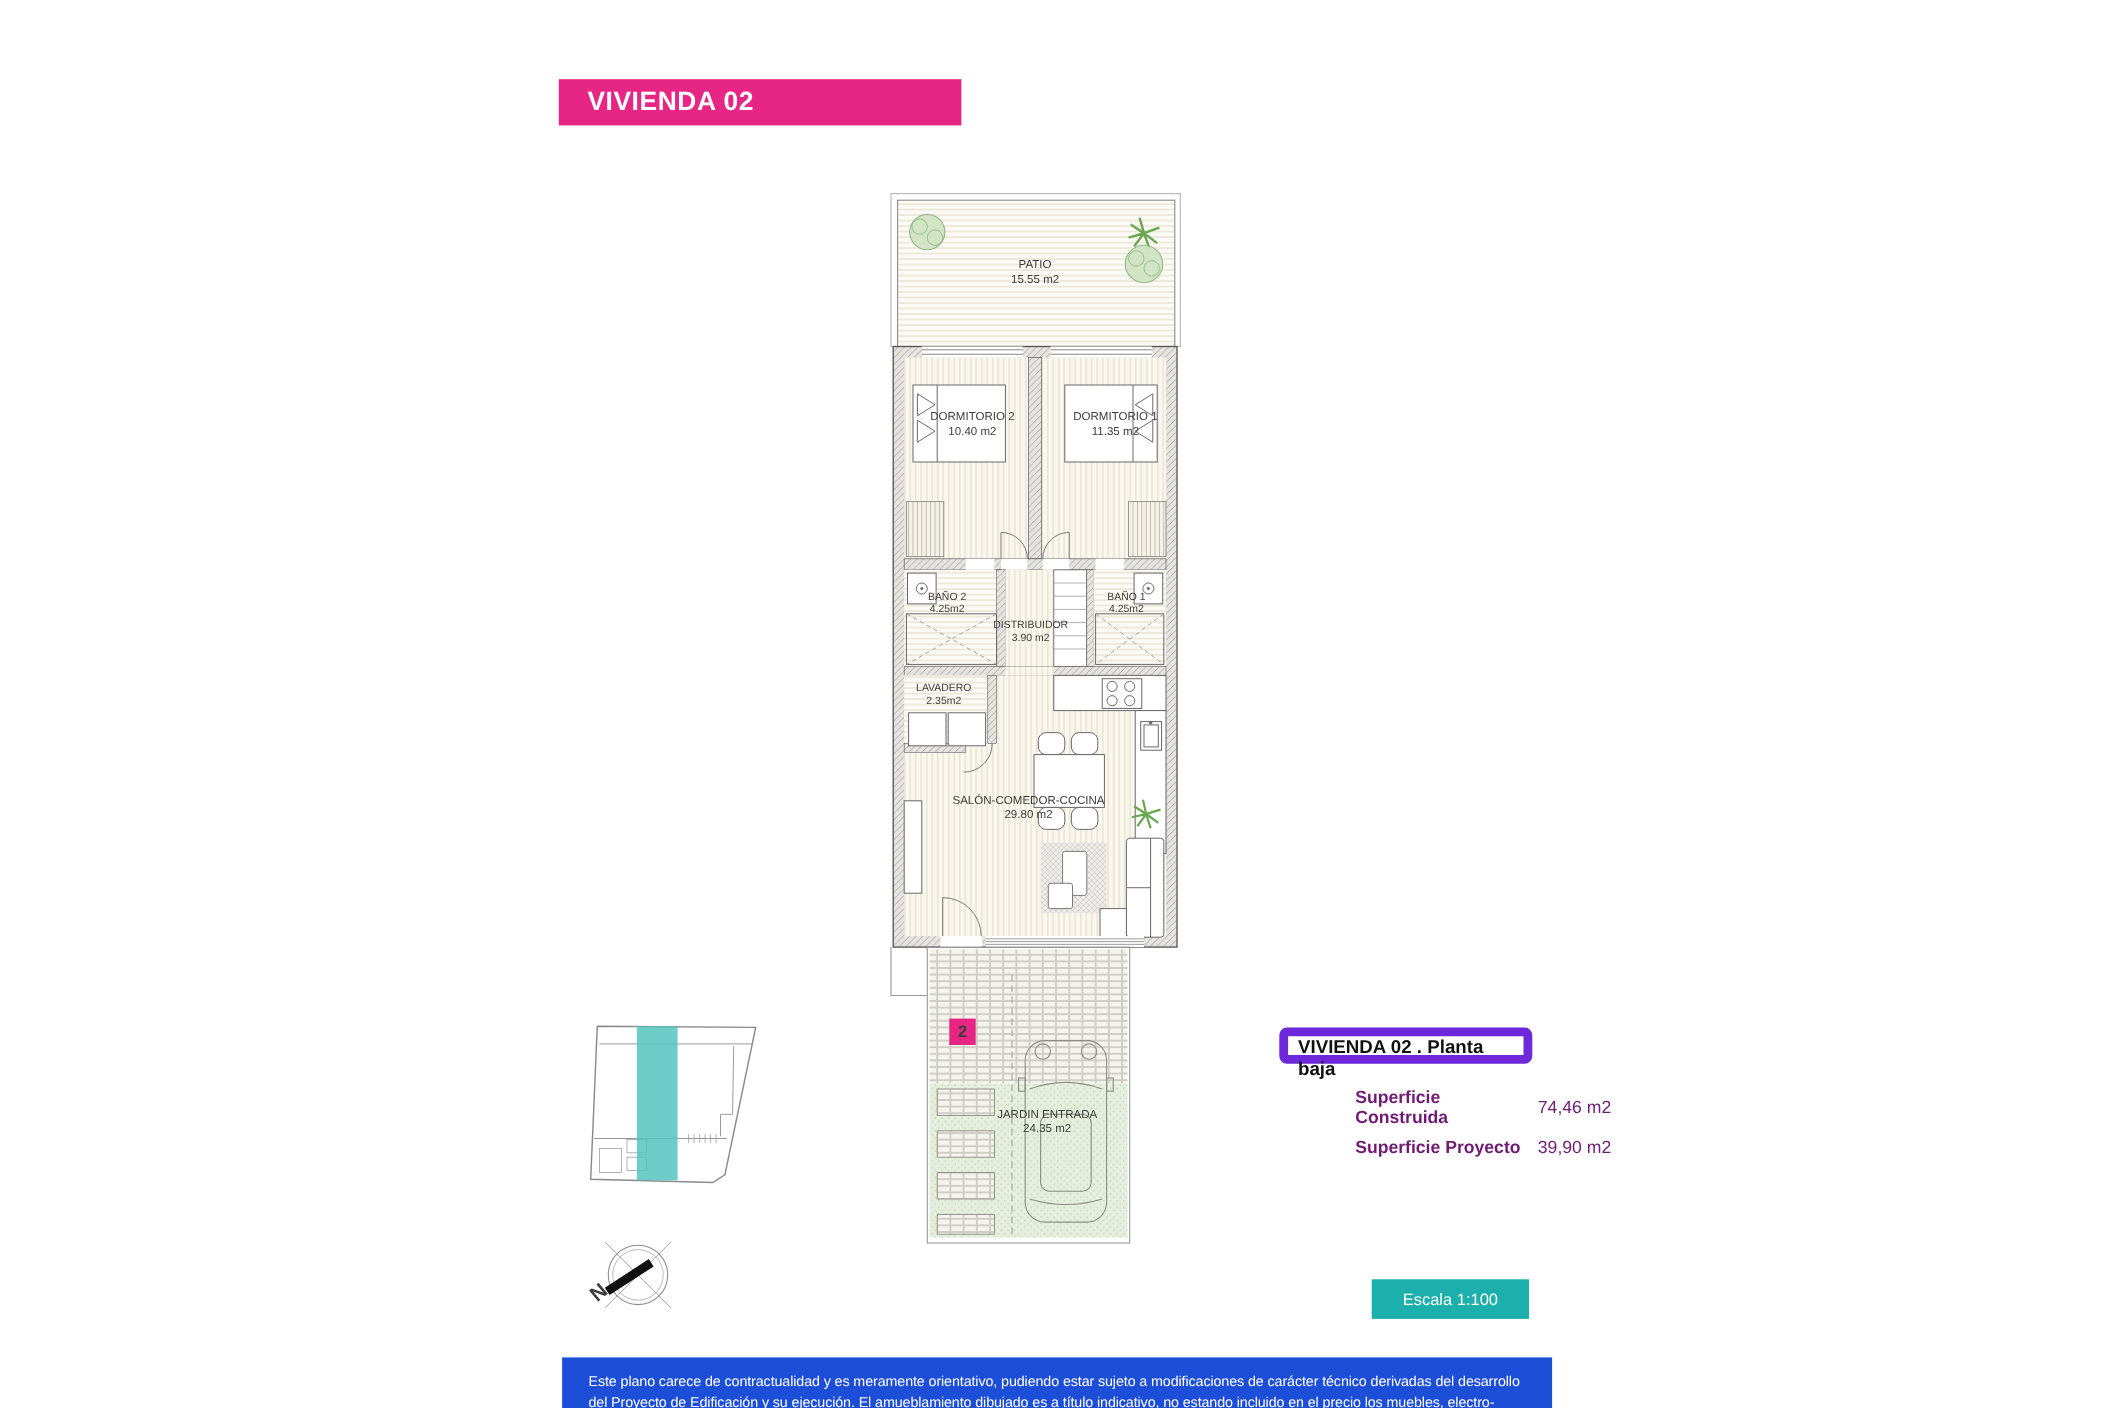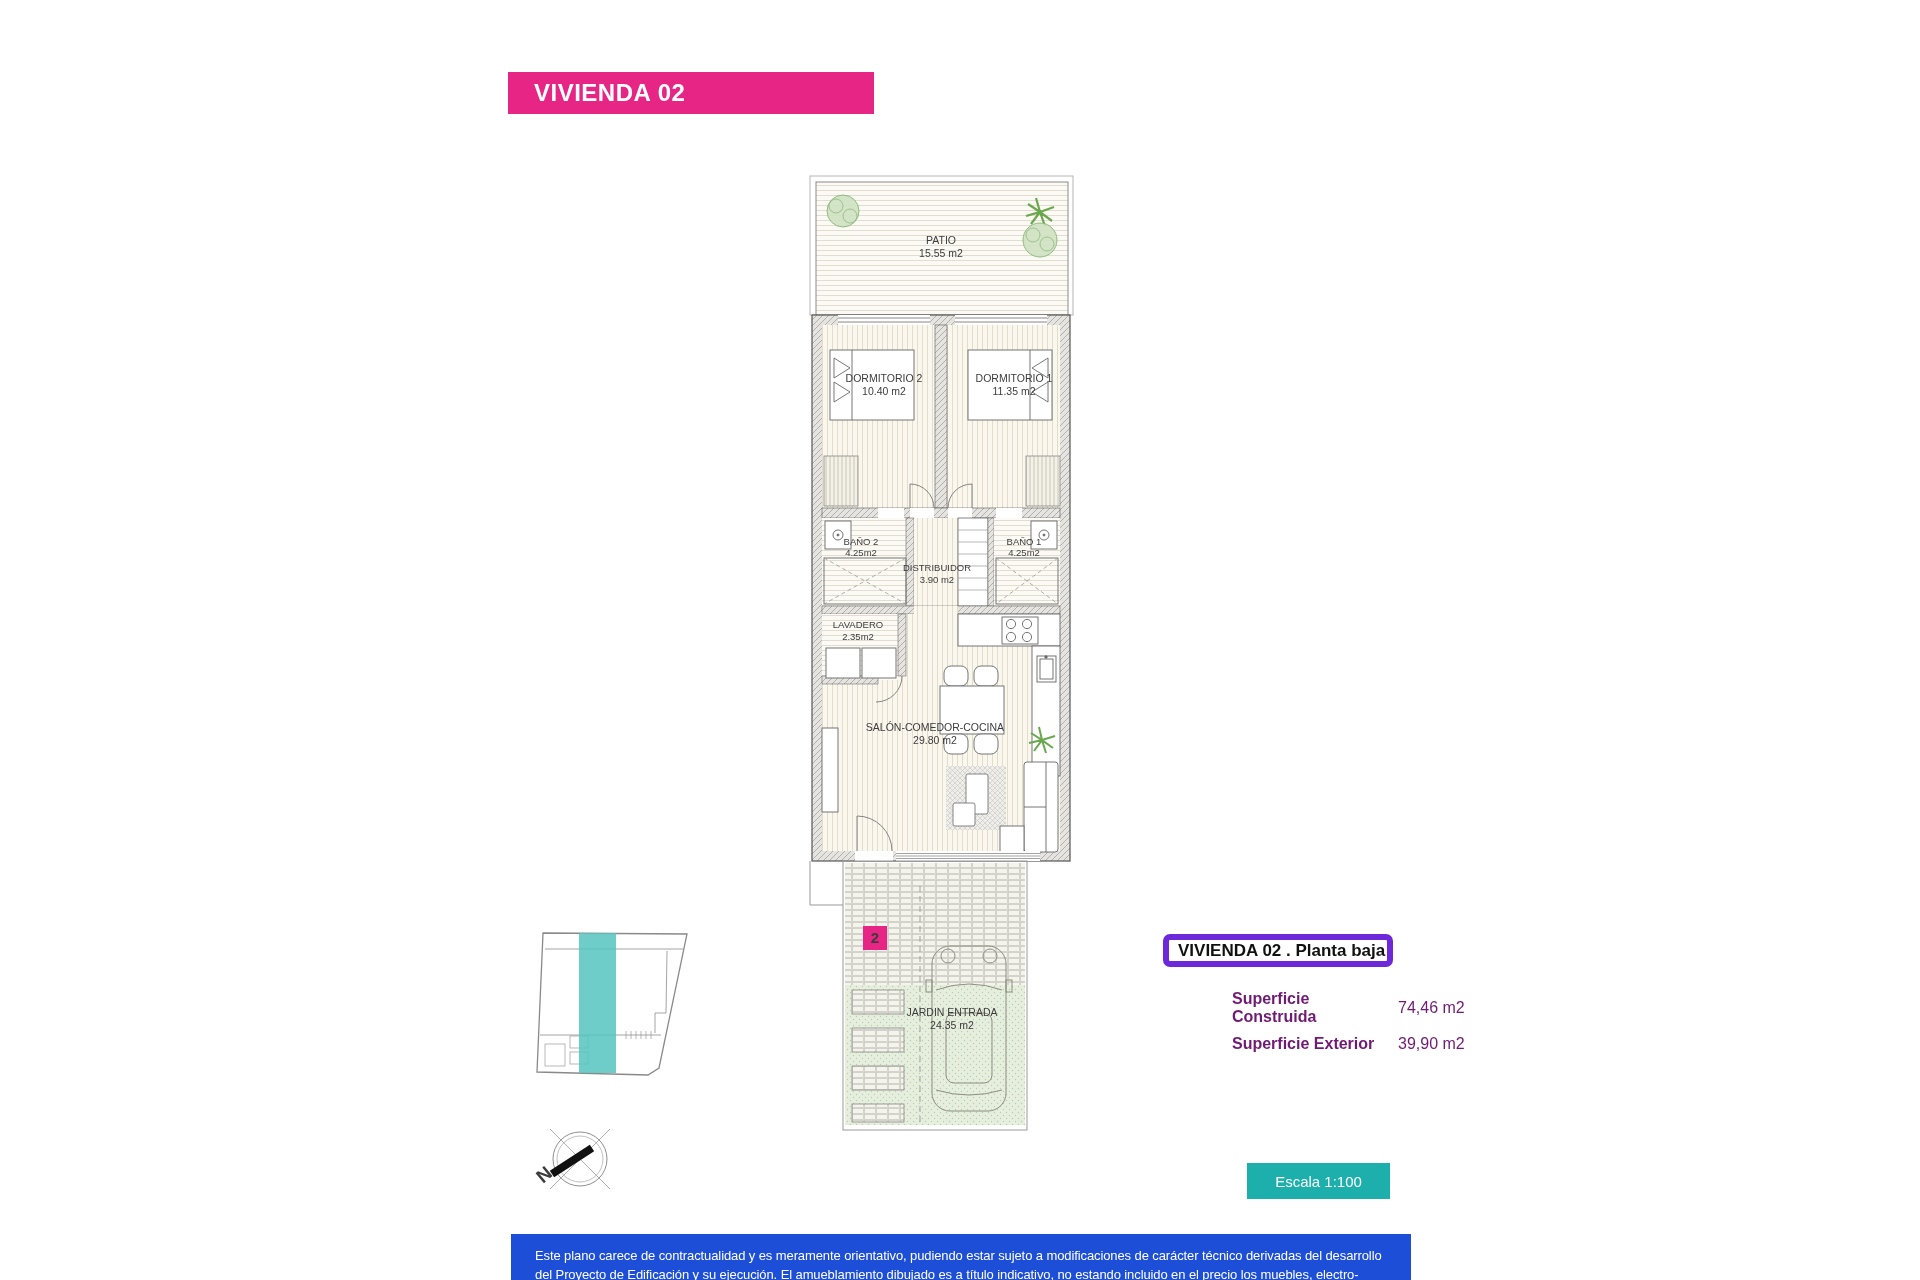--- a/index.html
+++ b/index.html
@@ -4,21 +4,21 @@
 <style>
   html,body{margin:0;padding:0;background:#ffffff;}
   .page{position:relative;width:1920px;height:1280px;background:#fff;overflow:hidden;
         font-family:"Liberation Sans",sans-serif;margin-top:28px;}
   .abs{position:absolute;}
   .banner{left:508px;top:44px;width:366px;height:42px;background:#e72585;color:#fff;
           display:flex;align-items:center;padding-left:26px;box-sizing:border-box;
           font-size:24px;font-weight:bold;letter-spacing:.5px;}
   .plan-svg{left:0;top:0;width:1920px;height:1280px;}
   .title-box{left:1163px;top:906px;width:230px;height:33px;background:#fff;
-             border:6px solid #6d28d9;border-radius:7px;display:flex;align-items:flex-end;
+             border:8px solid #6d28d9;border-radius:7px;display:flex;align-items:flex-start;
              padding-left:9px;box-sizing:border-box;font-size:17px;font-weight:bold;color:#111;}
   .metrics{left:1232px;top:962px;width:250px;color:#701a75;}
   .metric-row{display:flex;height:36px;align-items:center;font-size:16px;font-weight:600;}
   .metric-label{width:166px;}
   .metric-value{font-weight:400;}
   .scale-box{left:1247px;top:1135px;width:143px;height:36px;background:#1cafab;color:#fff;
              display:flex;align-items:center;justify-content:center;font-size:15px;}
   .footer{left:511px;top:1206px;width:900px;height:91px;background:#1d4ed8;color:#ffffff;
           box-sizing:border-box;padding:12px 10px 0 24px;font-size:13px;line-height:19px;
           letter-spacing:-0.1px;}
@@ -317,21 +317,21 @@
   <div class="abs title-box">
     <span>VIVIENDA 02 .  Planta baja</span>
   </div>
 
   <div class="abs metrics">
     <div class="metric-row">
       <span class="metric-label">Superficie Construida</span>
       <span class="metric-value">74,46 m2</span>
     </div>
     <div class="metric-row">
-      <span class="metric-label">Superficie Exterior</span>
+      <span class="metric-label">Superficie Proyecto</span>
       <span class="metric-value">39,90 m2</span>
     </div>
   </div>
 
   <div class="abs scale-box">
     <span>Escala 1:100</span>
   </div>
 
   <div class="abs footer">
     <span>Este plano carece de contractualidad y es meramente orientativo, pudiendo estar sujeto a modificaciones de carácter técnico derivadas del desarrollo del Proyecto de Edificación y su ejecución. El amueblamiento dibujado es a título indicativo, no estando incluido en el precio los muebles, electro-domésticos ni elementos de decoración. Solo se incluye los elementos incluidos en la memoria del Proyecto visado.</span>

